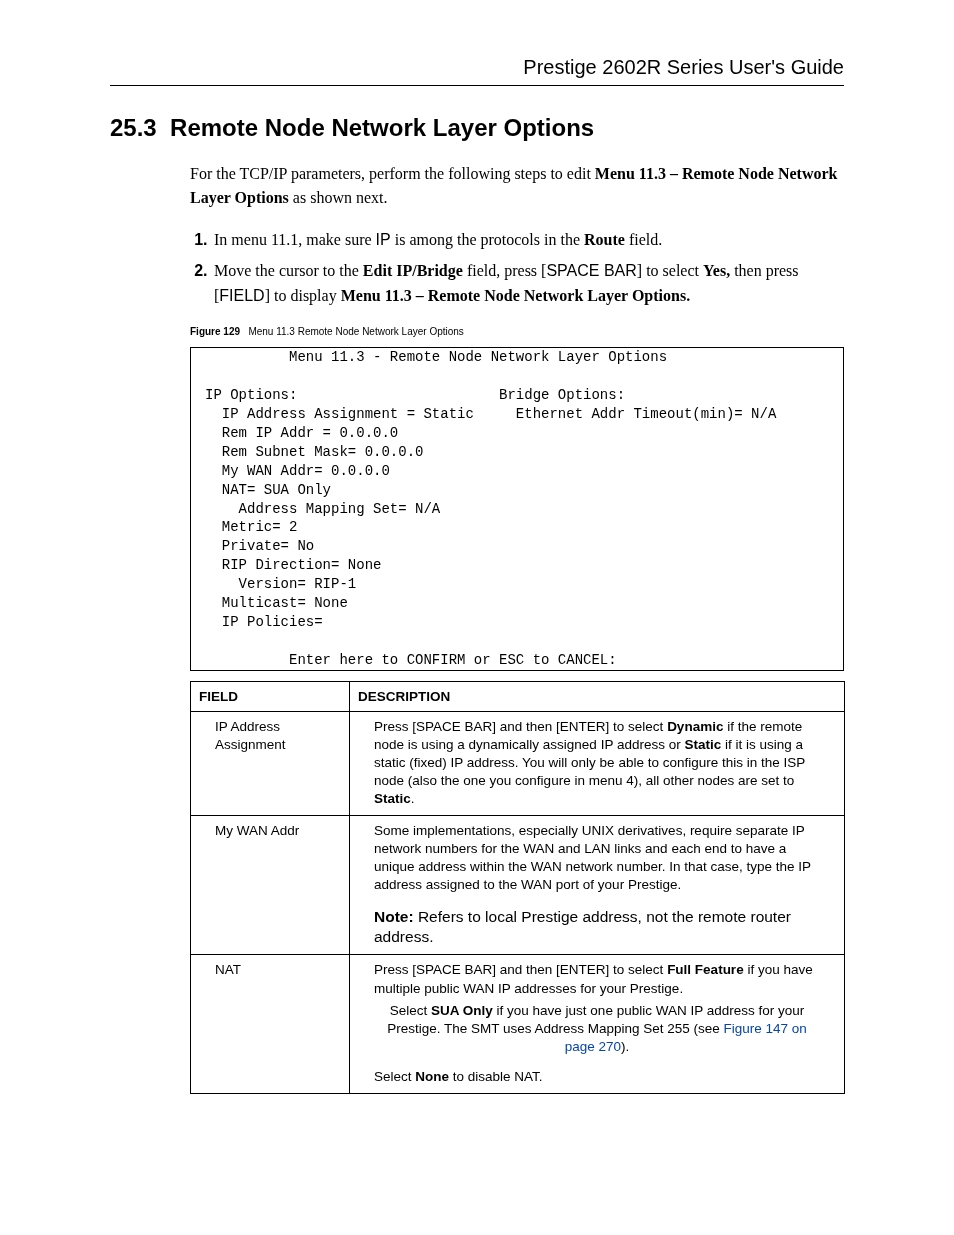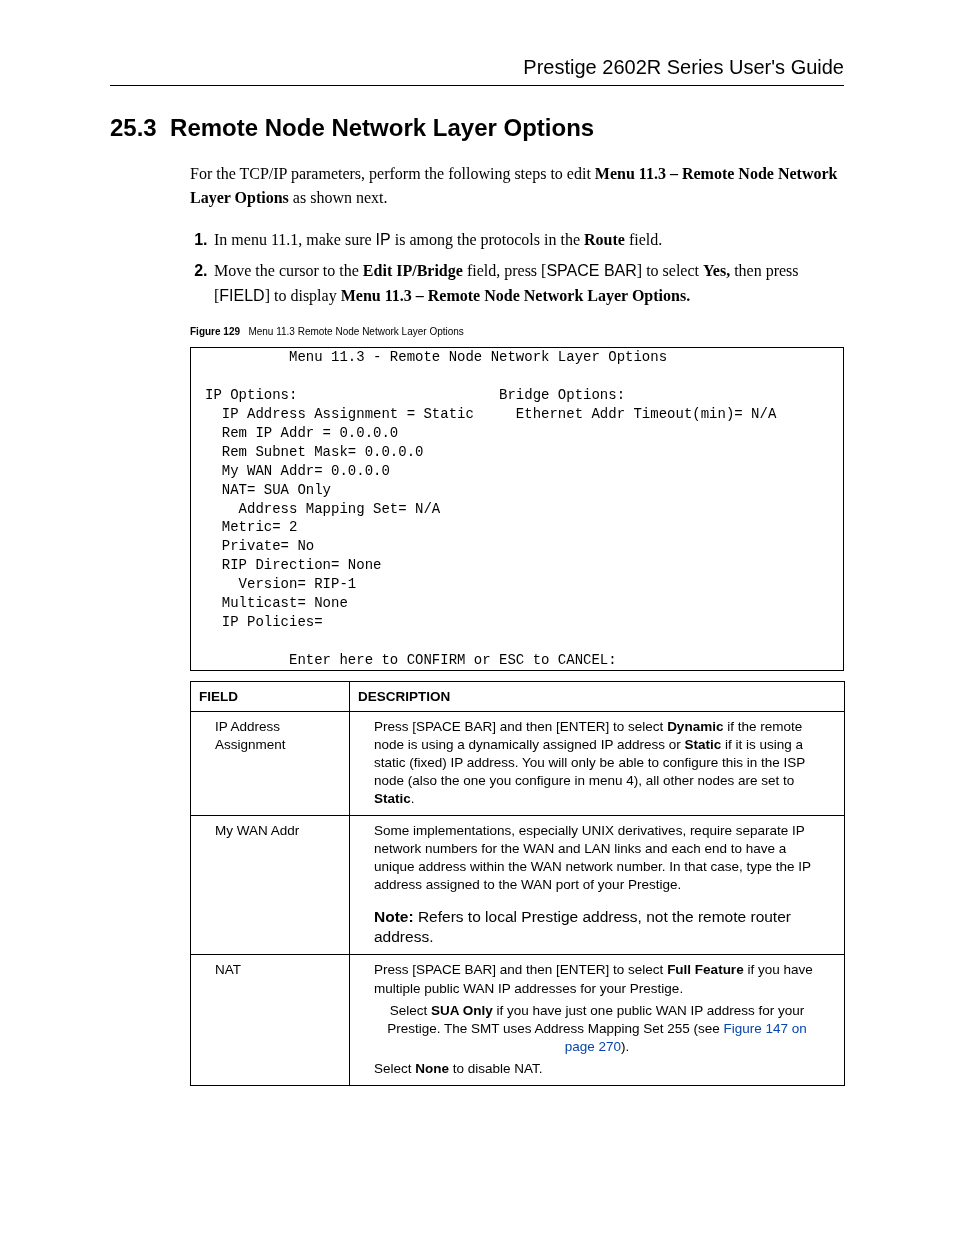--- a/index.html
+++ b/index.html
@@ -171,21 +171,21 @@
     </tr>
     <tr>
       <td class="field">NAT</td>
       <td>
         <div>
           <span>Press [SPACE BAR] and then [ENTER] to select </span><b>Full Feature</b><span> if you have multiple public WAN IP addresses for your Prestige.</span>
         </div>
         <div style="margin-top:4px;text-align:center;">
           <span>Select </span><b>SUA Only</b><span> if you have just one public WAN IP address for your Prestige. The SMT uses Address Mapping Set 255 (see </span><span class="link">Figure 147 on page 270</span><span>).</span>
         </div>
-        <div style="margin-top:4px;">
+        <div style="margin-top:12px;">
           <span>Select </span><b>None</b><span> to disable NAT.</span>
         </div>
       </td>
     </tr>
   </tbody>
     </table>
 
 </div>
 
 </body></html>

